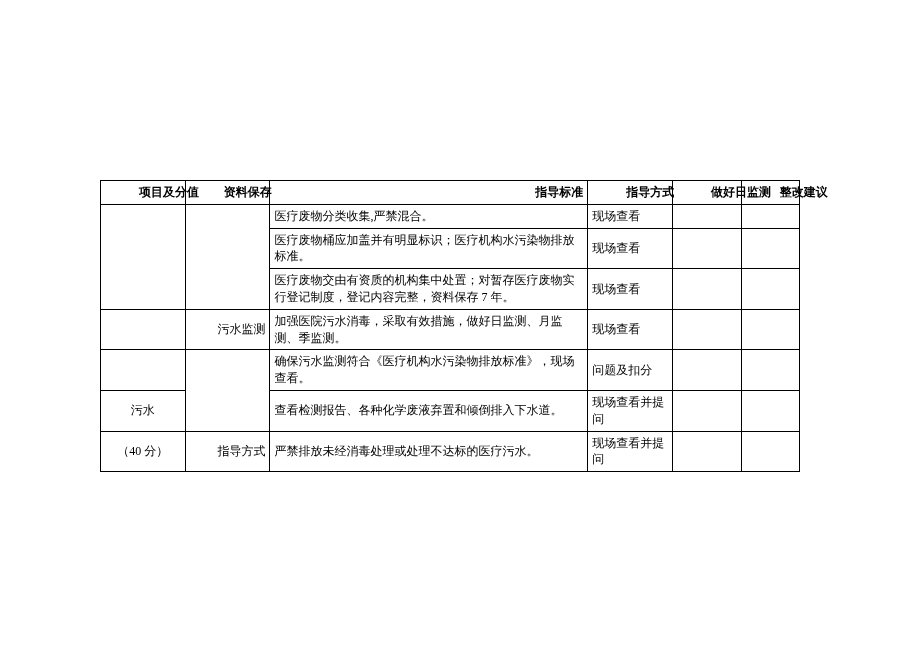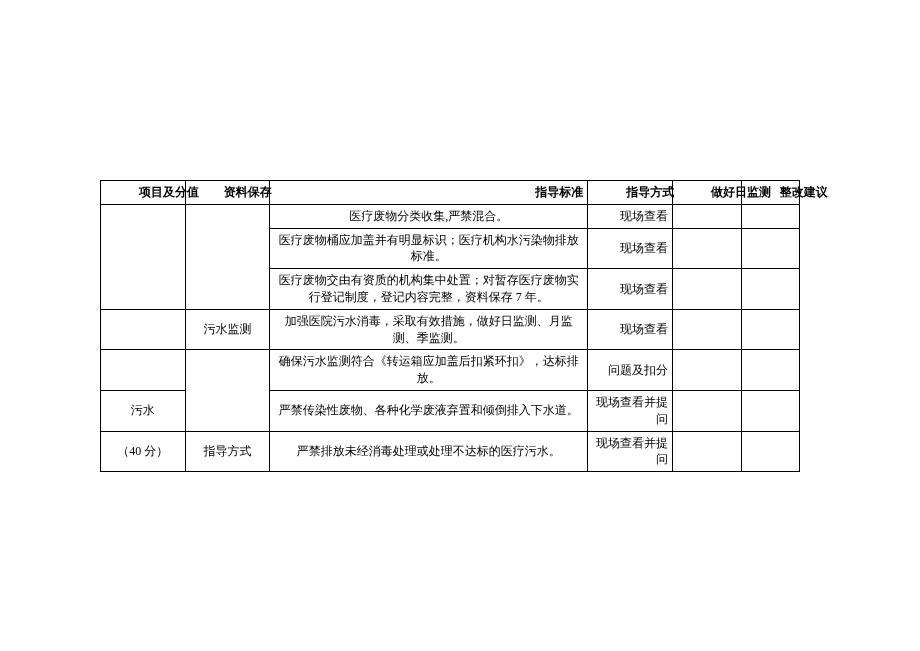--- a/index.html
+++ b/index.html
@@ -51,31 +51,31 @@
     }
     .col-issue {
       width: 65px;
       text-align: center;
     }
     .col-advice {
       width: 55px;
       text-align: center;
     }
     td.standard {
-      text-align: center;
+      text-align: left;
     }
     td.method {
-      text-align: right;
+      text-align: left;
     }
     td.cat-cell {
       text-align: center;
       margin-top: 41px;
     }
     td.content-cell {
-      text-align: center;
+      text-align: right;
     }
   </style>
 </head>
 <body>
 
 <table>
   <colgroup>
     <col class="col-category">
     <col class="col-content">
     <col class="col-standard">
@@ -118,28 +118,28 @@
       <td class="cat-cell"></td>
       <td class="content-cell">污水监测</td>
       <td class="standard">加强医院污水消毒，采取有效措施，做好日监测、月监测、季监测。</td>
       <td class="method">现场查看</td>
       <td></td>
       <td></td>
     </tr>
     <tr>
       <td class="cat-cell"></td>
       <td class="content-cell" rowspan="2"></td>
-      <td class="standard">确保污水监测符合《转运箱应加盖后扣紧环扣》，达标排放。</td>
+      <td class="standard">确保污水监测符合《医疗机构水污染物排放标准》，现场查看。</td>
       <td class="method">问题及扣分</td>
       <td></td>
       <td></td>
     </tr>
     <tr>
       <td class="cat-cell">污水</td>
-      <td class="standard">严禁传染性废物、各种化学废液弃置和倾倒排入下水道。</td>
+      <td class="standard">查看检测报告、各种化学废液弃置和倾倒排入下水道。</td>
       <td class="method">现场查看并提问</td>
       <td></td>
       <td></td>
     </tr>
     <tr>
       <td class="cat-cell">（40 分）</td>
       <td class="content-cell">指导方式</td>
       <td class="standard">严禁排放未经消毒处理或处理不达标的医疗污水。</td>
       <td class="method">现场查看并提问</td>
       <td></td>

